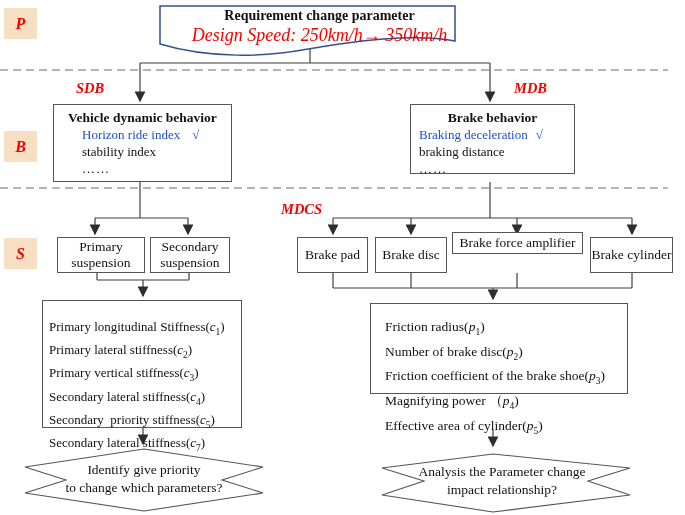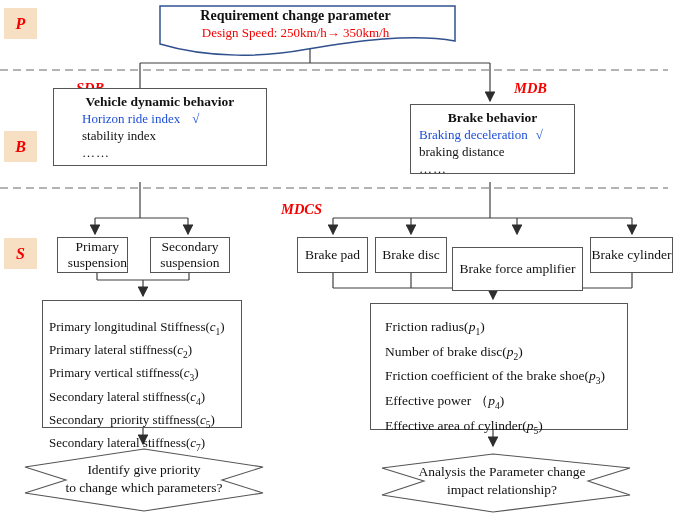--- a/index.html
+++ b/index.html
@@ -21,23 +21,23 @@
   .dots{letter-spacing:1px;}
 
   .cbox{display:flex;align-items:center;justify-content:center;text-align:center;
         font-size:13.5px;line-height:16px;}
 
   .params .param-row{white-space:pre;font-size:13px;line-height:17.6px;}
   .params2 .param-row{white-space:pre;font-size:13.5px;line-height:19px;}
   .param-row i{font-style:italic;}
   .param-row sub{font-size:9.5px;}
 
-  .banner-text{left:148px;top:8px;width:295px;text-align:center;}
+  .banner-text{left:172px;top:8px;width:295px;text-align:center;}
   .banner-title{font-weight:bold;font-size:14px;}
-  .banner-sub{color:#f40000;font-size:13px;margin-top:1px;}
+  .banner-sub{color:#f40000;font-size:18px;margin-top:1px;font-style:italic;}
 
   .qtext{text-align:center;font-size:13.5px;line-height:18px;}
 </style>
 </head>
 <body>
 
 <div id="stage">
 
   <svg class="layer" viewBox="0 0 685 515" xmlns="http://www.w3.org/2000/svg">
     <defs>
@@ -92,69 +92,69 @@
   <div class="abs banner-text">
     <div class="banner-title">Requirement change parameter</div>
     <div class="banner-sub">Design Speed: 250km/h→ 350km/h</div>
   </div>
 
   <div class="abs layer-label" style="left:4px;top:8px;">P</div>
   <div class="abs layer-label" style="left:4px;top:131px;">B</div>
   <div class="abs layer-label" style="left:4px;top:238px;">S</div>
 
   <div class="abs tag" style="left:76px;top:80px;">SDB</div>
-  <div class="abs box" style="left:53px;top:88px;width:214px;height:78px;">
+  <div class="abs box" style="left:53px;top:104px;width:179px;height:78px;">
     <div class="btitle">Vehicle dynamic behavior</div>
     <div class="bitem red" style="padding-left:28px;">
       <span>Horizon ride index</span><span class="check">√</span>
     </div>
     <div class="bitem" style="padding-left:28px;">stability index</div>
     <div class="bitem dots" style="padding-left:28px;">……</div>
   </div>
 
   <div class="abs tag" style="left:514px;top:80px;">MDB</div>
   <div class="abs box" style="left:410px;top:104px;width:165px;height:70px;">
     <div class="btitle">Brake behavior</div>
     <div class="bitem red" style="padding-left:8px;">
       <span>Braking deceleration</span><span class="check" style="margin-left:8px;">√</span>
     </div>
     <div class="bitem" style="padding-left:8px;">braking distance</div>
     <div class="bitem dots" style="padding-left:8px;">……</div>
   </div>
 
   <div class="abs tag" style="left:58px;top:201px;margin-top:36px;">SDS</div>
-  <div class="abs box cbox" style="left:57px;top:237px;width:71px;height:36px;justify-content:flex-end;">
+  <div class="abs box cbox" style="left:57px;top:237px;width:88px;height:36px;">
     <div><span>Primary</span><br>
          <span>suspension</span></div>
   </div>
   <div class="abs box cbox" style="left:150px;top:237px;width:80px;height:36px;">
     <div><span>Secondary</span><br>
          <span>suspension</span></div>
   </div>
 
   <div class="abs tag" style="left:281px;top:201px;">MDCS</div>
   <div class="abs box cbox" style="left:297px;top:237px;width:71px;height:36px;">Brake pad</div>
   <div class="abs box cbox" style="left:375px;top:237px;width:72px;height:36px;">Brake disc</div>
-  <div class="abs box cbox" style="left:452px;top:247px;width:131px;height:44px;text-align:right;">Brake force amplifier</div>
+  <div class="abs box cbox" style="left:452px;top:232px;width:131px;height:22px;text-align:right;">Brake force amplifier</div>
   <div class="abs box cbox" style="left:590px;top:237px;width:83px;height:36px;">Brake  cylinder</div>
 
   <div class="abs box params" style="left:42px;top:300px;width:200px;height:128px;padding:17px 0 0 6px;">
       <div class="param-row"><span>Primary longitudinal Stiffness(</span><i>c</i><sub>1</sub><span>)</span></div>
       <div class="param-row"><span>Primary lateral stiffness(</span><i>c</i><sub>2</sub><span>)</span></div>
       <div class="param-row"><span>Primary vertical stiffness(</span><i>c</i><sub>3</sub><span>)</span></div>
       <div class="param-row"><span>Secondary lateral stiffness(</span><i>c</i><sub>4</sub><span>)</span></div>
       <div class="param-row"><span>Secondary  priority stiffness(</span><i>c</i><sub>5</sub><span>)</span></div>
       <div class="param-row"><span>Secondary lateral stiffness(</span><i>c</i><sub>7</sub><span>)</span></div>
     </div>
 
-  <div class="abs box params2" style="left:370px;top:303px;width:258px;height:127px;padding:13px 0 0 14px;">
+  <div class="abs box params2" style="left:370px;top:303px;width:258px;height:91px;padding:13px 0 0 14px;">
       <div class="param-row"><span>Friction radius(</span><i>p</i><sub>1</sub><span>)</span></div>
       <div class="param-row"><span>Number of brake disc(</span><i>p</i><sub>2</sub><span>)</span></div>
       <div class="param-row"><span>Friction coefficient of the brake shoe(</span><i>p</i><sub>3</sub><span>)</span></div>
-      <div class="param-row"><span>Effective power （</span><i>p</i><sub>4</sub><span>)</span></div>
+      <div class="param-row"><span>Magnifying power （</span><i>p</i><sub>4</sub><span>)</span></div>
       <div class="param-row"><span>Effective area of cylinder(</span><i>p</i><sub>5</sub><span>)</span></div>
     </div>
 
   <div class="abs qtext" style="left:34px;top:461px;width:220px;">
     <div>Identify give priority</div>
     <div>to change which parameters?</div>
   </div>
   <div class="abs qtext" style="left:391px;top:463px;width:222px;">
     <div>Analysis the Parameter change</div>
     <div>impact relationship?</div>

